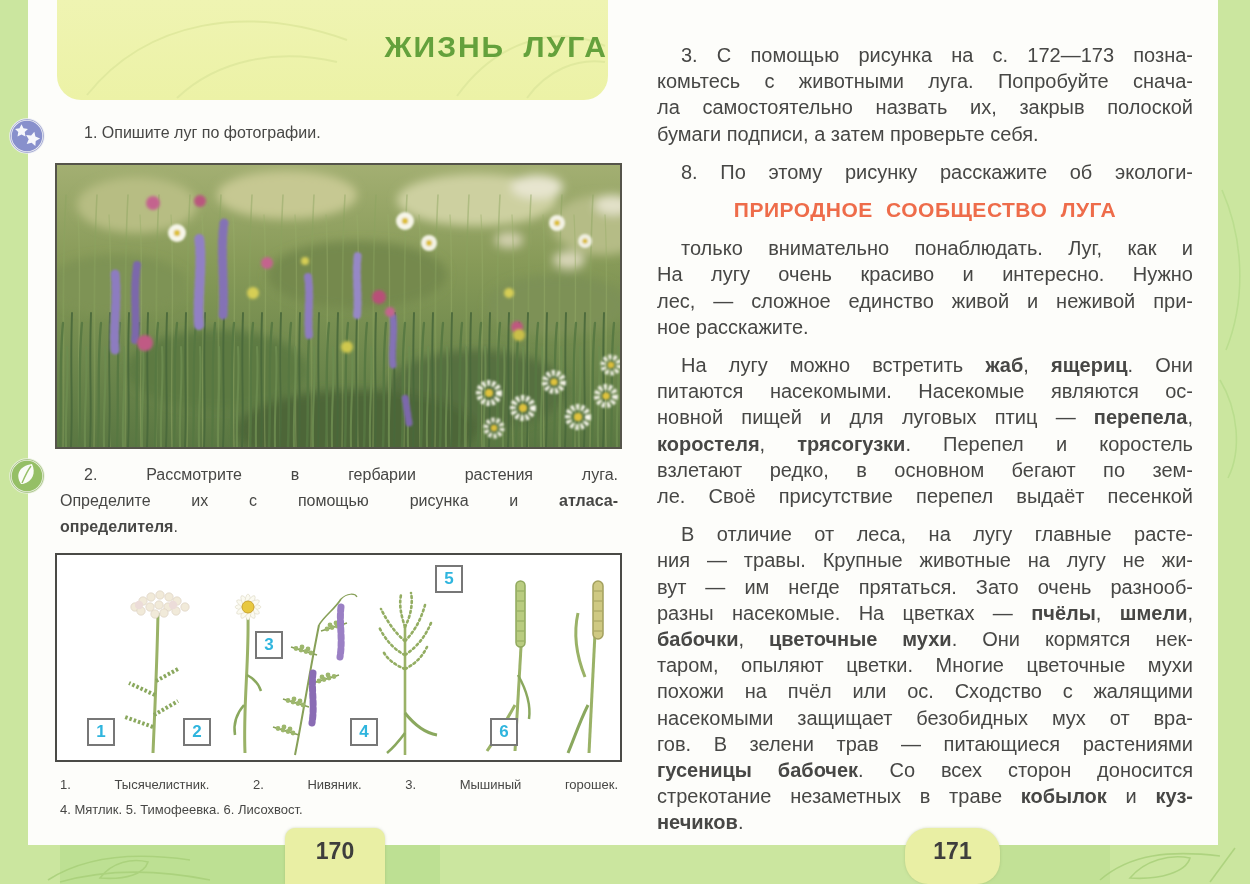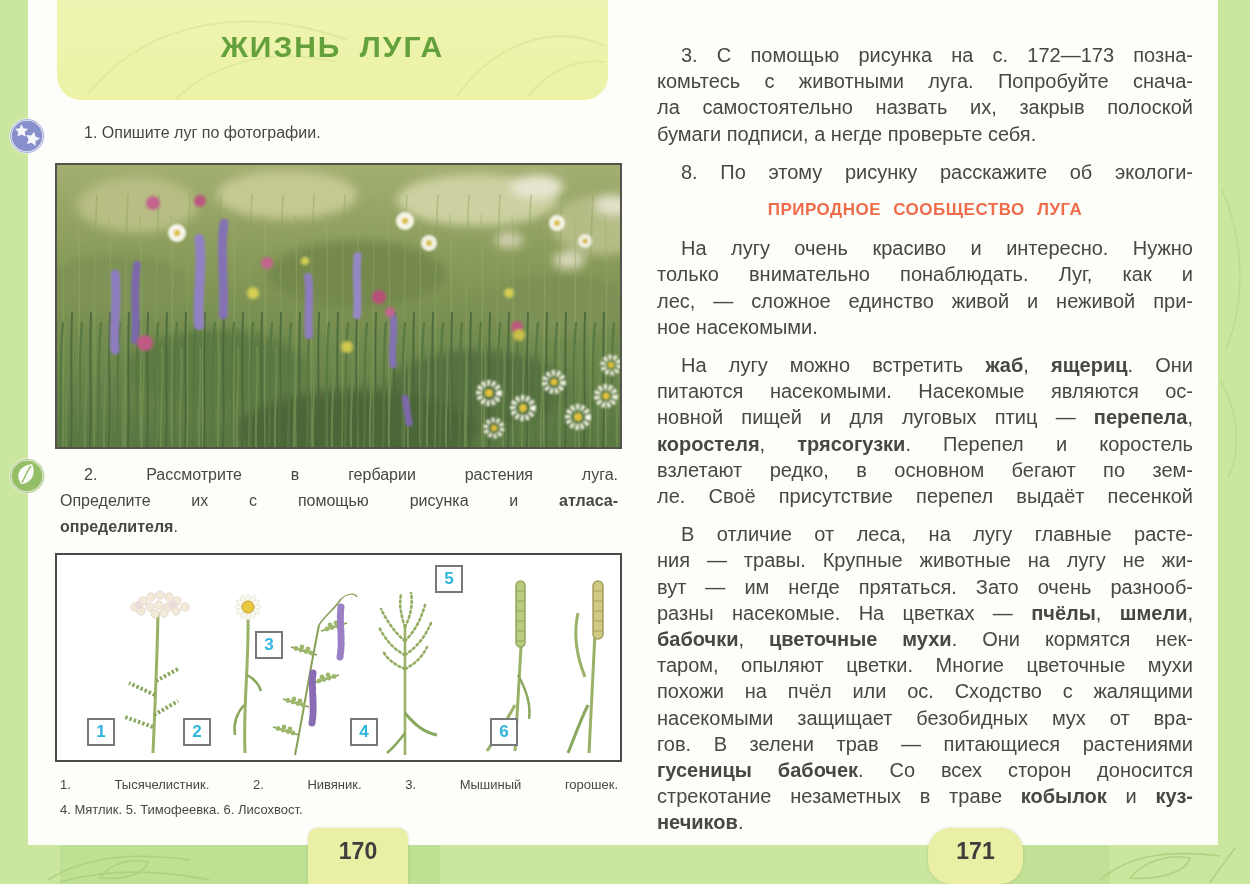--- a/index.html
+++ b/index.html
@@ -20,46 +20,46 @@
   .band{position:absolute;background:var(--bg-green);}
   .band-left{left:0;top:0;width:28px;height:884px;}
   .band-right{left:1218px;top:0;width:32px;height:884px;}
   .band-bottom{left:0;top:845px;width:1250px;height:39px;}
   .band-bottom .patch{position:absolute;top:0;height:39px;background:#b3da89;opacity:.55;}
   .spread{position:absolute;left:28px;top:0;width:1190px;height:845px;background:var(--page-white);}
   
   .title-box{position:absolute;left:57px;top:0;width:551px;height:100px;
     background:linear-gradient(180deg,#eff4b2 0%,#ecf2a6 100%);
     border-radius:0 0 24px 24px;overflow:hidden;}
-  .title-box h1{position:absolute;left:0;top:30px;width:100%;text-align:center;
+  .title-box h1{position:absolute;left:0;top:30px;width:100%;text-align:right;
     font-size:30px;font-weight:bold;letter-spacing:2px;word-spacing:8px;color:var(--title-green);}
   .title-deco{position:absolute;left:0;top:0;}
   
   .para{position:absolute;color:var(--text-gray);font-size:16px;line-height:26.2px;}
   .tl{text-align:justify;text-align-last:justify;}
   .tl-last{text-align-last:left;}
   .indent .tl:first-child{text-indent:24px;}
   .caption{font-size:13px;line-height:25px;}
   b{font-weight:bold;}
   
   .photo{position:absolute;left:55px;top:163px;width:563px;height:282px;border:2px solid #55544a;background:#7d9054;}
   
   .figure{position:absolute;left:55px;top:553px;width:563px;height:205px;border:2px solid #4a4a46;background:#fff;}
   .numbox{position:absolute;width:24px;height:24px;background:#fff;border:2px solid #777;
     color:var(--num-cyan);font-size:17px;font-weight:bold;text-align:center;line-height:24px;}
   
   .right-col{position:absolute;left:645px;top:30px;width:560px;color:var(--text-gray);
     font-size:20px;line-height:26.2px;}
   .right-col .block{margin:12px;}
-  .section-heading{margin:12px 0 12px 0;text-align:center;font-size:17px;font-weight:bold;
+  .section-heading{margin:12px 0 12px 0;text-align:center;font-size:21px;font-weight:bold;
     letter-spacing:.5px;word-spacing:7px;color:var(--heading-orange);}
   
   .tab{position:absolute;top:828px;height:56px;background:var(--tab-yellow);
     border-radius:10px 10px 0 0;text-align:center;font-weight:bold;font-size:23px;
-    color:#3e3e3c;line-height:46px;box-shadow:0 0 3px rgba(130,150,80,.35);margin-left:23px;}
+    color:#3e3e3c;line-height:46px;box-shadow:0 0 3px rgba(130,150,80,.35);}
   .tab-left{left:285px;width:100px;}
   .tab-right{left:905px;width:95px;border-radius:23px;}
   
   .m-icon{position:absolute;left:7px;width:40px;height:40px;}
   .m-icon.stars{top:116px;}
   .m-icon.leaf{top:456px;}
   .deco{position:absolute;pointer-events:none;}
 </style>
 </head>
 <body>
@@ -428,31 +428,31 @@
   <div class="para caption" style="left:60px;top:772px;width:558px;">
       <div class="tl">1. Тысячелистник. 2. Нивяник. 3. Мышиный горошек.</div>
       <div class="tl tl-last">4. Мятлик. 5. Тимофеевка. 6. Лисохвост.</div>
     </div>
 
   <div class="right-col">
     <div class="block indent">
         <div class="tl">3. С помощью рисунка на с. 172—173 позна-</div>
         <div class="tl">комьтесь с животными луга. Попробуйте снача-</div>
         <div class="tl">ла самостоятельно назвать их, закрыв полоской</div>
-        <div class="tl tl-last">бумаги подписи, а негде проверьте себя.</div>
+        <div class="tl tl-last">бумаги подписи, а затем проверьте себя.</div>
       </div>
     <div class="block indent">
         <div class="tl">8. По этому рисунку расскажите об экологи-</div>
       </div>
     <h2 class="section-heading">ПРИРОДНОЕ СООБЩЕСТВО ЛУГА</h2>
     <div class="block indent">
+        <div class="tl">только внимательно понаблюдать. Луг, как и</div>
         <div class="tl">На лугу очень красиво и интересно. Нужно</div>
-        <div class="tl">только внимательно понаблюдать. Луг, как и</div>
         <div class="tl">лес, — сложное единство живой и неживой при-</div>
-        <div class="tl tl-last">ное насекомыми.</div>
+        <div class="tl tl-last">ное расскажите.</div>
       </div>
     <div class="block indent">
         <div class="tl">На лугу можно встретить <b>жаб</b>, <b>ящериц</b>. Они</div>
         <div class="tl">питаются насекомыми. Насекомые являются ос-</div>
         <div class="tl">новной пищей и для луговых птиц — <b>перепела</b>,</div>
         <div class="tl"><b>коростеля</b>, <b>трясогузки</b>. Перепел и коростель</div>
         <div class="tl">взлетают редко, в основном бегают по зем-</div>
         <div class="tl">ле. Своё присутствие перепел выдаёт песенкой</div>
       </div>
     <div class="block indent">

